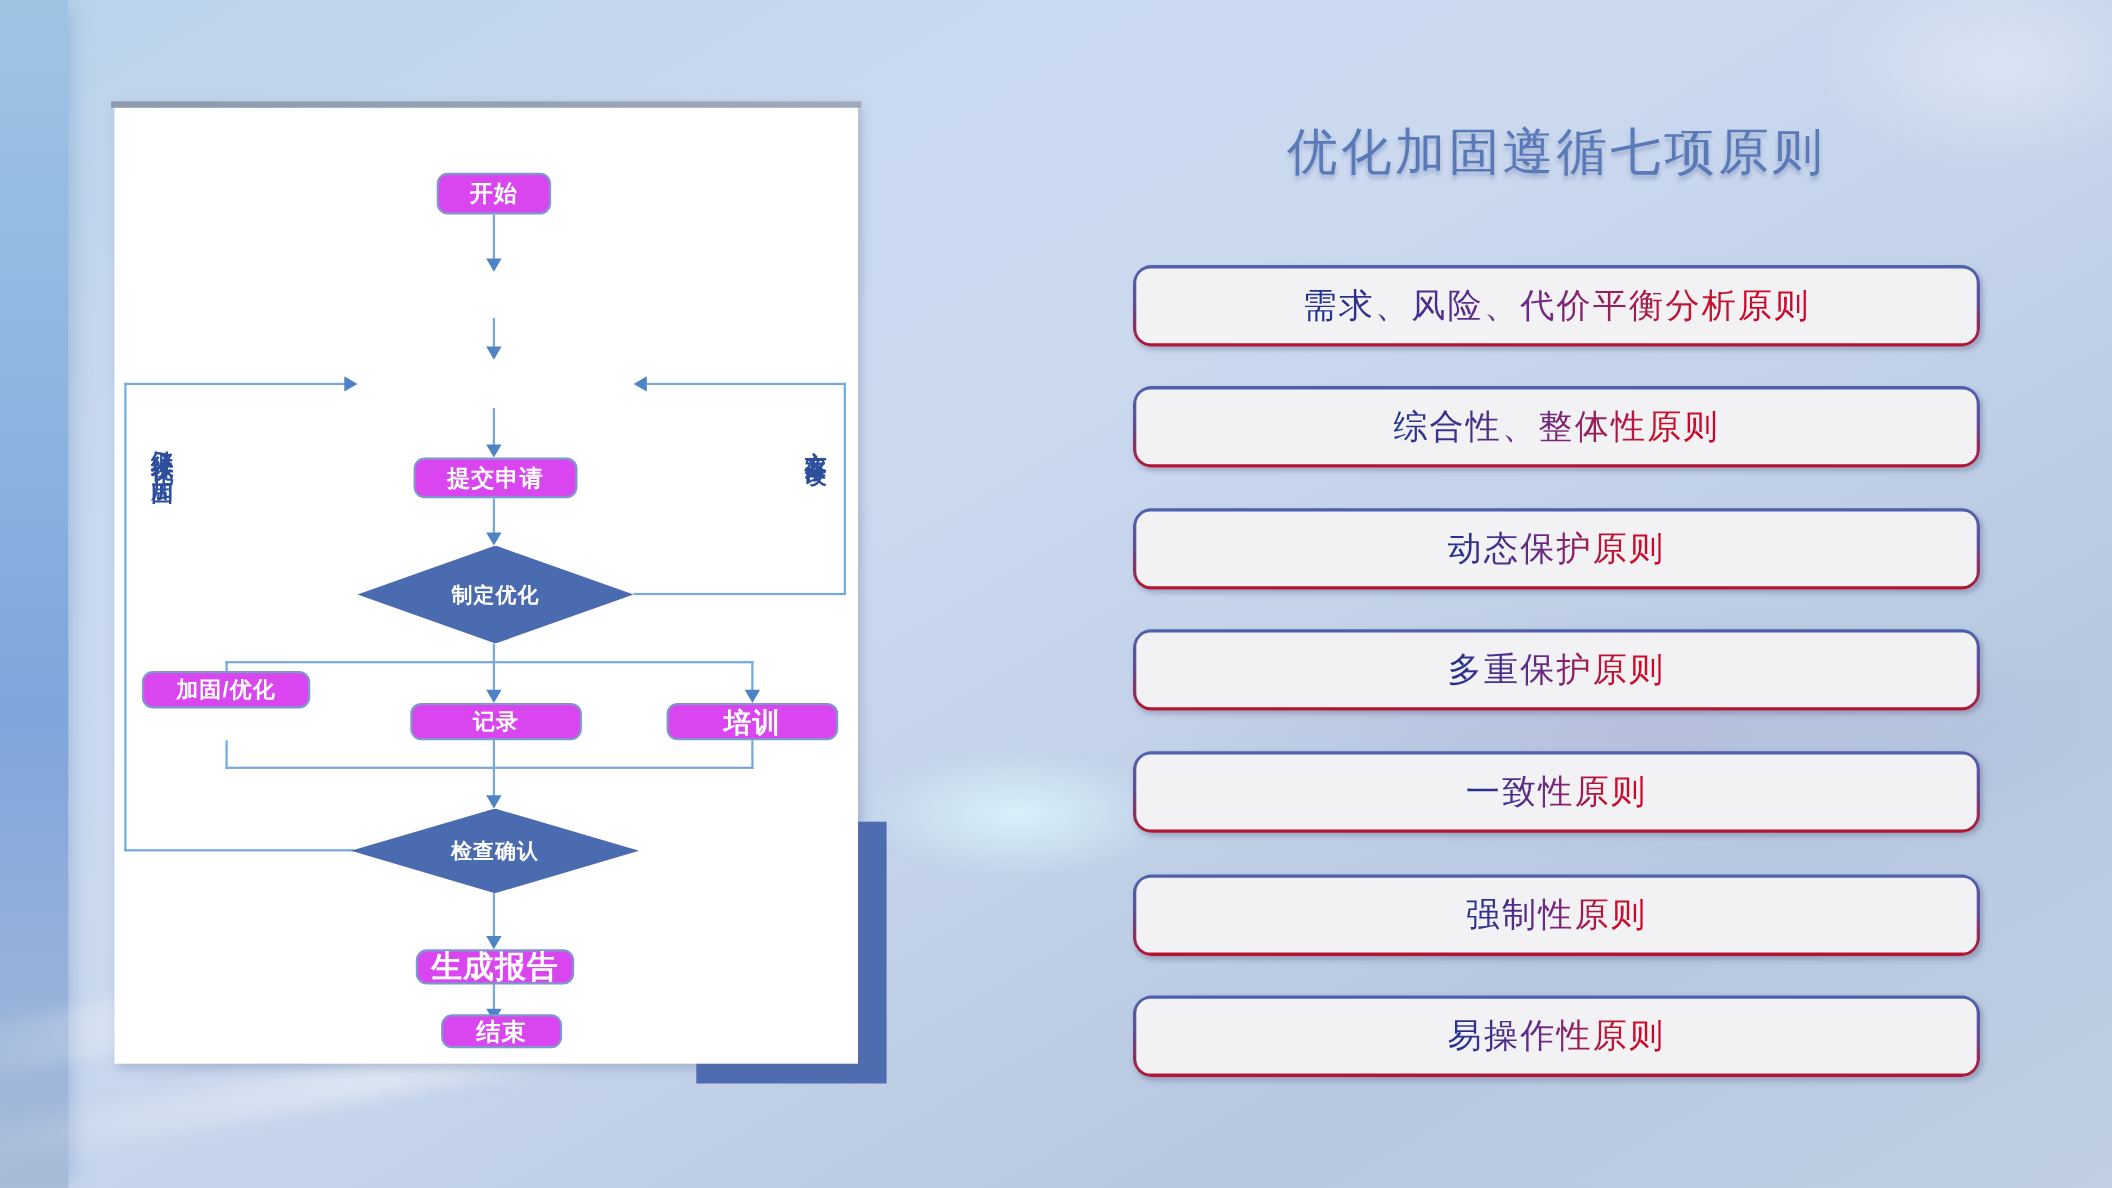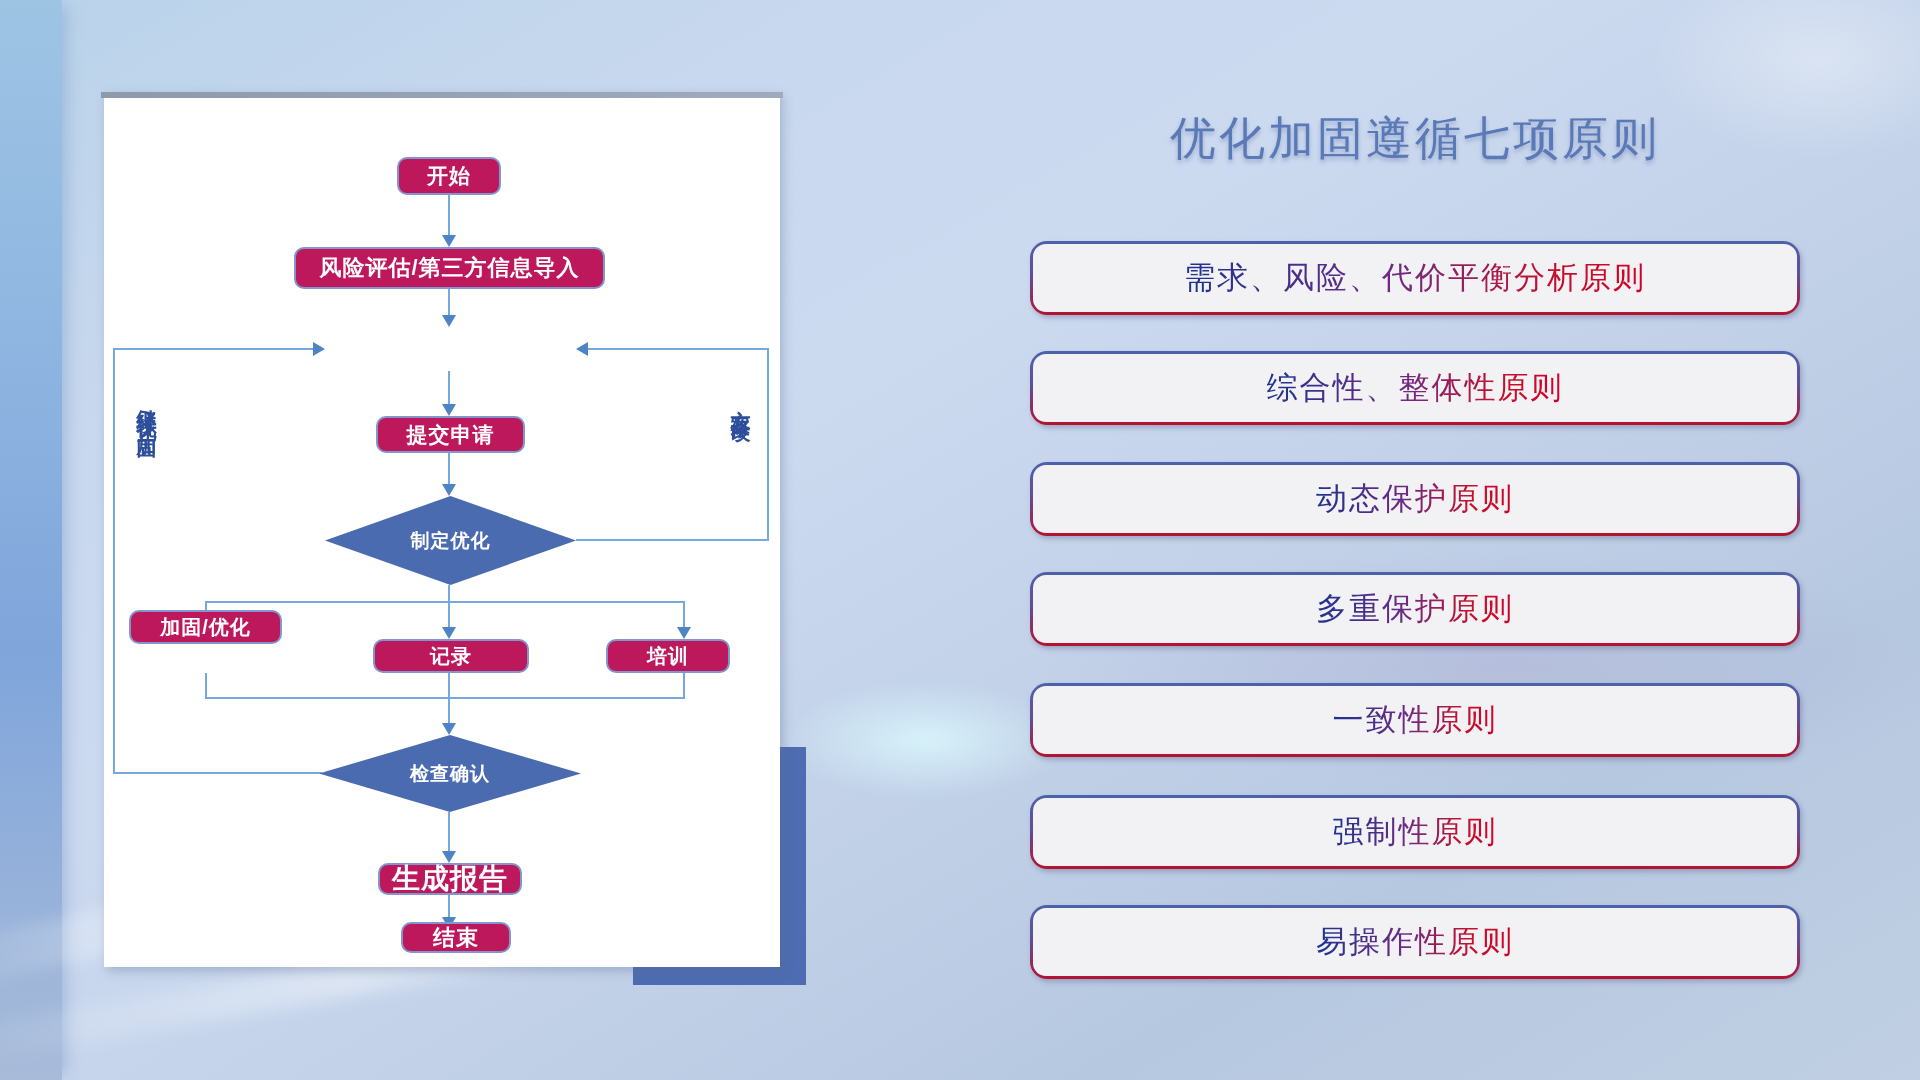--- a/index.html
+++ b/index.html
@@ -24,21 +24,21 @@
     background:radial-gradient(ellipse at center,rgba(255,255,255,.35),transparent 70%);}
 
   
   .card-shadow-rect{position:absolute;left:633px;top:747px;width:173px;height:238px;background:#4e6cb1;}
   .flow-card{position:absolute;left:104px;top:92px;width:676px;height:875px;background:#ffffff;
     box-shadow:3px 4px 10px rgba(90,110,150,.35);}
   .card-topbar{position:absolute;left:-3px;top:0;width:682px;height:6px;
     background:linear-gradient(to right,#8d9aac,#9fabbc);}
 
   
-  .flow-box{position:absolute;background:#be185d;border:2px solid #8096cc;border-radius:10px;
+  .flow-box{position:absolute;background:#d946ef;border:2px solid #8096cc;border-radius:10px;
     color:#fff;font-weight:bold;display:flex;align-items:center;justify-content:center;
     box-sizing:border-box;letter-spacing:1px;}
   .flow-diamond{position:absolute;background:#4b6bb0;
     clip-path:polygon(50% 0,100% 50%,50% 100%,0 50%);
     color:#fff;font-weight:bold;display:flex;align-items:center;justify-content:center;letter-spacing:1px;}
   .vline{position:absolute;width:2px;background:#74a9dd;}
   .hline{position:absolute;height:2px;background:#74a9dd;}
   .arr-d{position:absolute;width:0;height:0;border-left:7px solid transparent;border-right:7px solid transparent;border-top:12px solid #4e84c6;}
   .arr-r{position:absolute;width:0;height:0;border-top:7px solid transparent;border-bottom:7px solid transparent;border-left:12px solid #4e84c6;}
   .arr-l{position:absolute;width:0;height:0;border-top:7px solid transparent;border-bottom:7px solid transparent;border-right:12px solid #4e84c6;}
@@ -113,26 +113,25 @@
 
   <div class="vline" style="left:663px;top:256px;height:193px"></div>
   <div class="hline" style="left:472px;top:447px;width:193px"></div>
   <div class="hline" style="left:484px;top:256px;width:181px"></div>
   <div class="arr-l" style="left:472px;top:250px"></div>
 
   <div class="vtext" style="left:30px;top:302px">继续优化/加固</div>
   <div class="vtext" style="left:624px;top:302px">方案修改</div>
 
   <div class="flow-box" style="left:293px;top:65px;width:104px;height:38px;font-size:21px">开始</div>
-  <div class="flow-box" style="left:190px;top:155px;width:311px;height:42px;font-size:22px">风险评估/第三方信息导入</div>
   <div class="flow-box" style="left:272px;top:324px;width:149px;height:37px;font-size:21px">提交申请</div>
   <div class="flow-diamond" style="left:221px;top:404px;width:251px;height:89px;font-size:19px">制定优化</div>
   <div class="flow-box" style="left:25px;top:518px;width:153px;height:34px;font-size:20px">加固/优化</div>
   <div class="flow-box" style="left:269px;top:547px;width:156px;height:34px;font-size:20px">记录</div>
-  <div class="flow-box" style="left:502px;top:547px;width:124px;height:34px;font-size:20px">培训</div>
+  <div class="flow-box" style="left:502px;top:547px;width:156px;height:34px;font-size:25px">培训</div>
   <div class="flow-diamond" style="left:215px;top:643px;width:262px;height:77px;font-size:19px">检查确认</div>
   <div class="flow-box" style="left:274px;top:771px;width:144px;height:32px;font-size:28px">生成报告</div>
   <div class="flow-box" style="left:297px;top:830px;width:110px;height:31px;font-size:22px">结束</div>
 </div>
 
 <div class="panel-title">优化加固遵循七项原则</div>
 
 <div class="principle" style="top:241px">
   <div class="principle-inner">
     <span class="principle-text">需求、风险、代价平衡分析原则</span>

